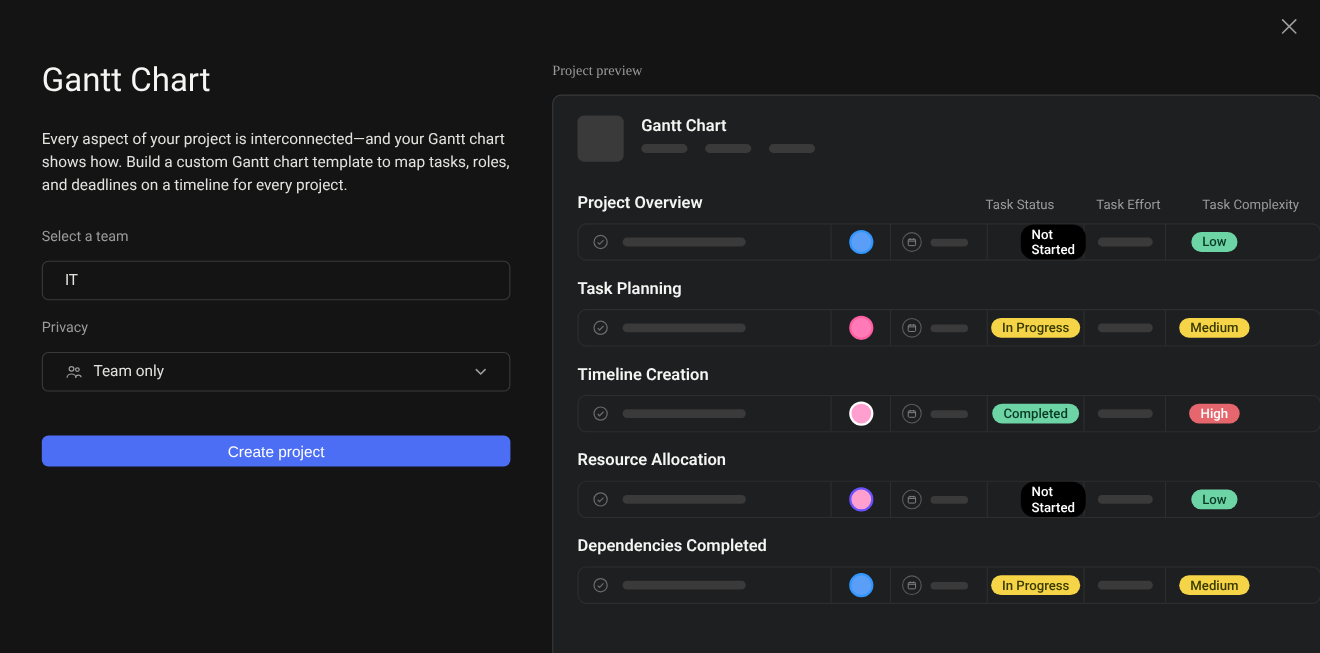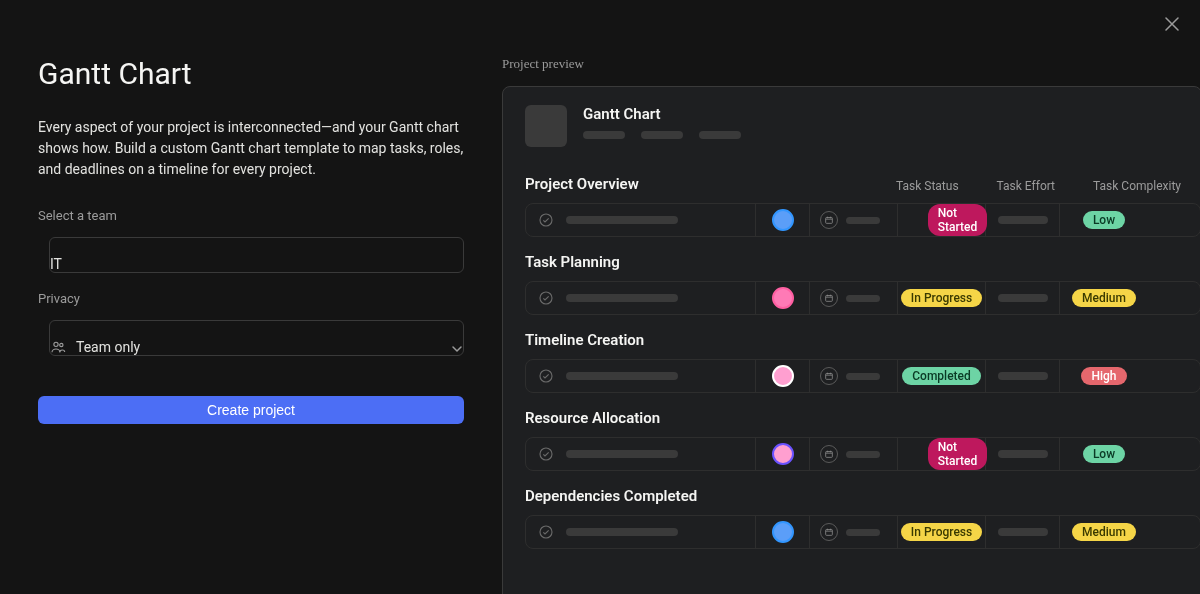--- a/index.html
+++ b/index.html
@@ -57,23 +57,23 @@
       font-size: 13px;
       color: #9b9b9b;
       margin-bottom: 14px;
     }
     .input-box, .select-box {
       height: 36px;
       background: #141414;
       border: 1px solid #3a3a3a;
       border-radius: 6px;
       color: #E2E2DF;
-      padding: 0 0;
+      padding: 0 20px;
       font-size: 14px;
-      display:flex; align-items:flex-end;margin-left:11px;
+      display:flex; align-items:center;
     }
     .select-box {
       justify-content: space-between;
       cursor: pointer;
       gap:8px;
     }
     .select-left { display:flex; align-items:center; gap:10px; }
     .people-icon {
       color:#9b9b9b;
       display:flex; align-items:center;
@@ -168,21 +168,21 @@
       width:18px;height:18px;border-radius:50%;border:1px solid #5a5a5a;display:flex;align-items:center;justify-content:center;color:#888;
     }
     .date-pill { width:34px; height:7px; background:#3a3a3a; border-radius:8px; }
     .status-cell { width:88px; justify-content:center; }
     .effort-cell { width:74px; justify-content:center; }
     .effort-pill { width:50px; height:8px; background:#3a3a3a; border-radius:8px; }
     .complexity-cell { width:88px; justify-content:center; }
     .badge {
       font-size:12px; padding:2px 10px; border-radius:12px; font-weight:500;
     }
-    .badge-notstarted { background:#be185d; color:#fff;margin-left:32px; }
+    .badge-notstarted { background:#000000; color:#fff;margin-left:32px; }
     .badge-inprogress { background:#F5D547; color:#3a3a00; }
     .badge-completed  { background:#6DD4A5; color:#0a3a25; }
     .badge-low        { background:#6DD4A5; color:#0a3a25; }
     .badge-medium     { background:#F5D547; color:#3a3a00; }
     .badge-high       { background:#E5676D; color:#fff; }
   </style>
 </head>
 <body>
 
 <div class="close-btn">

